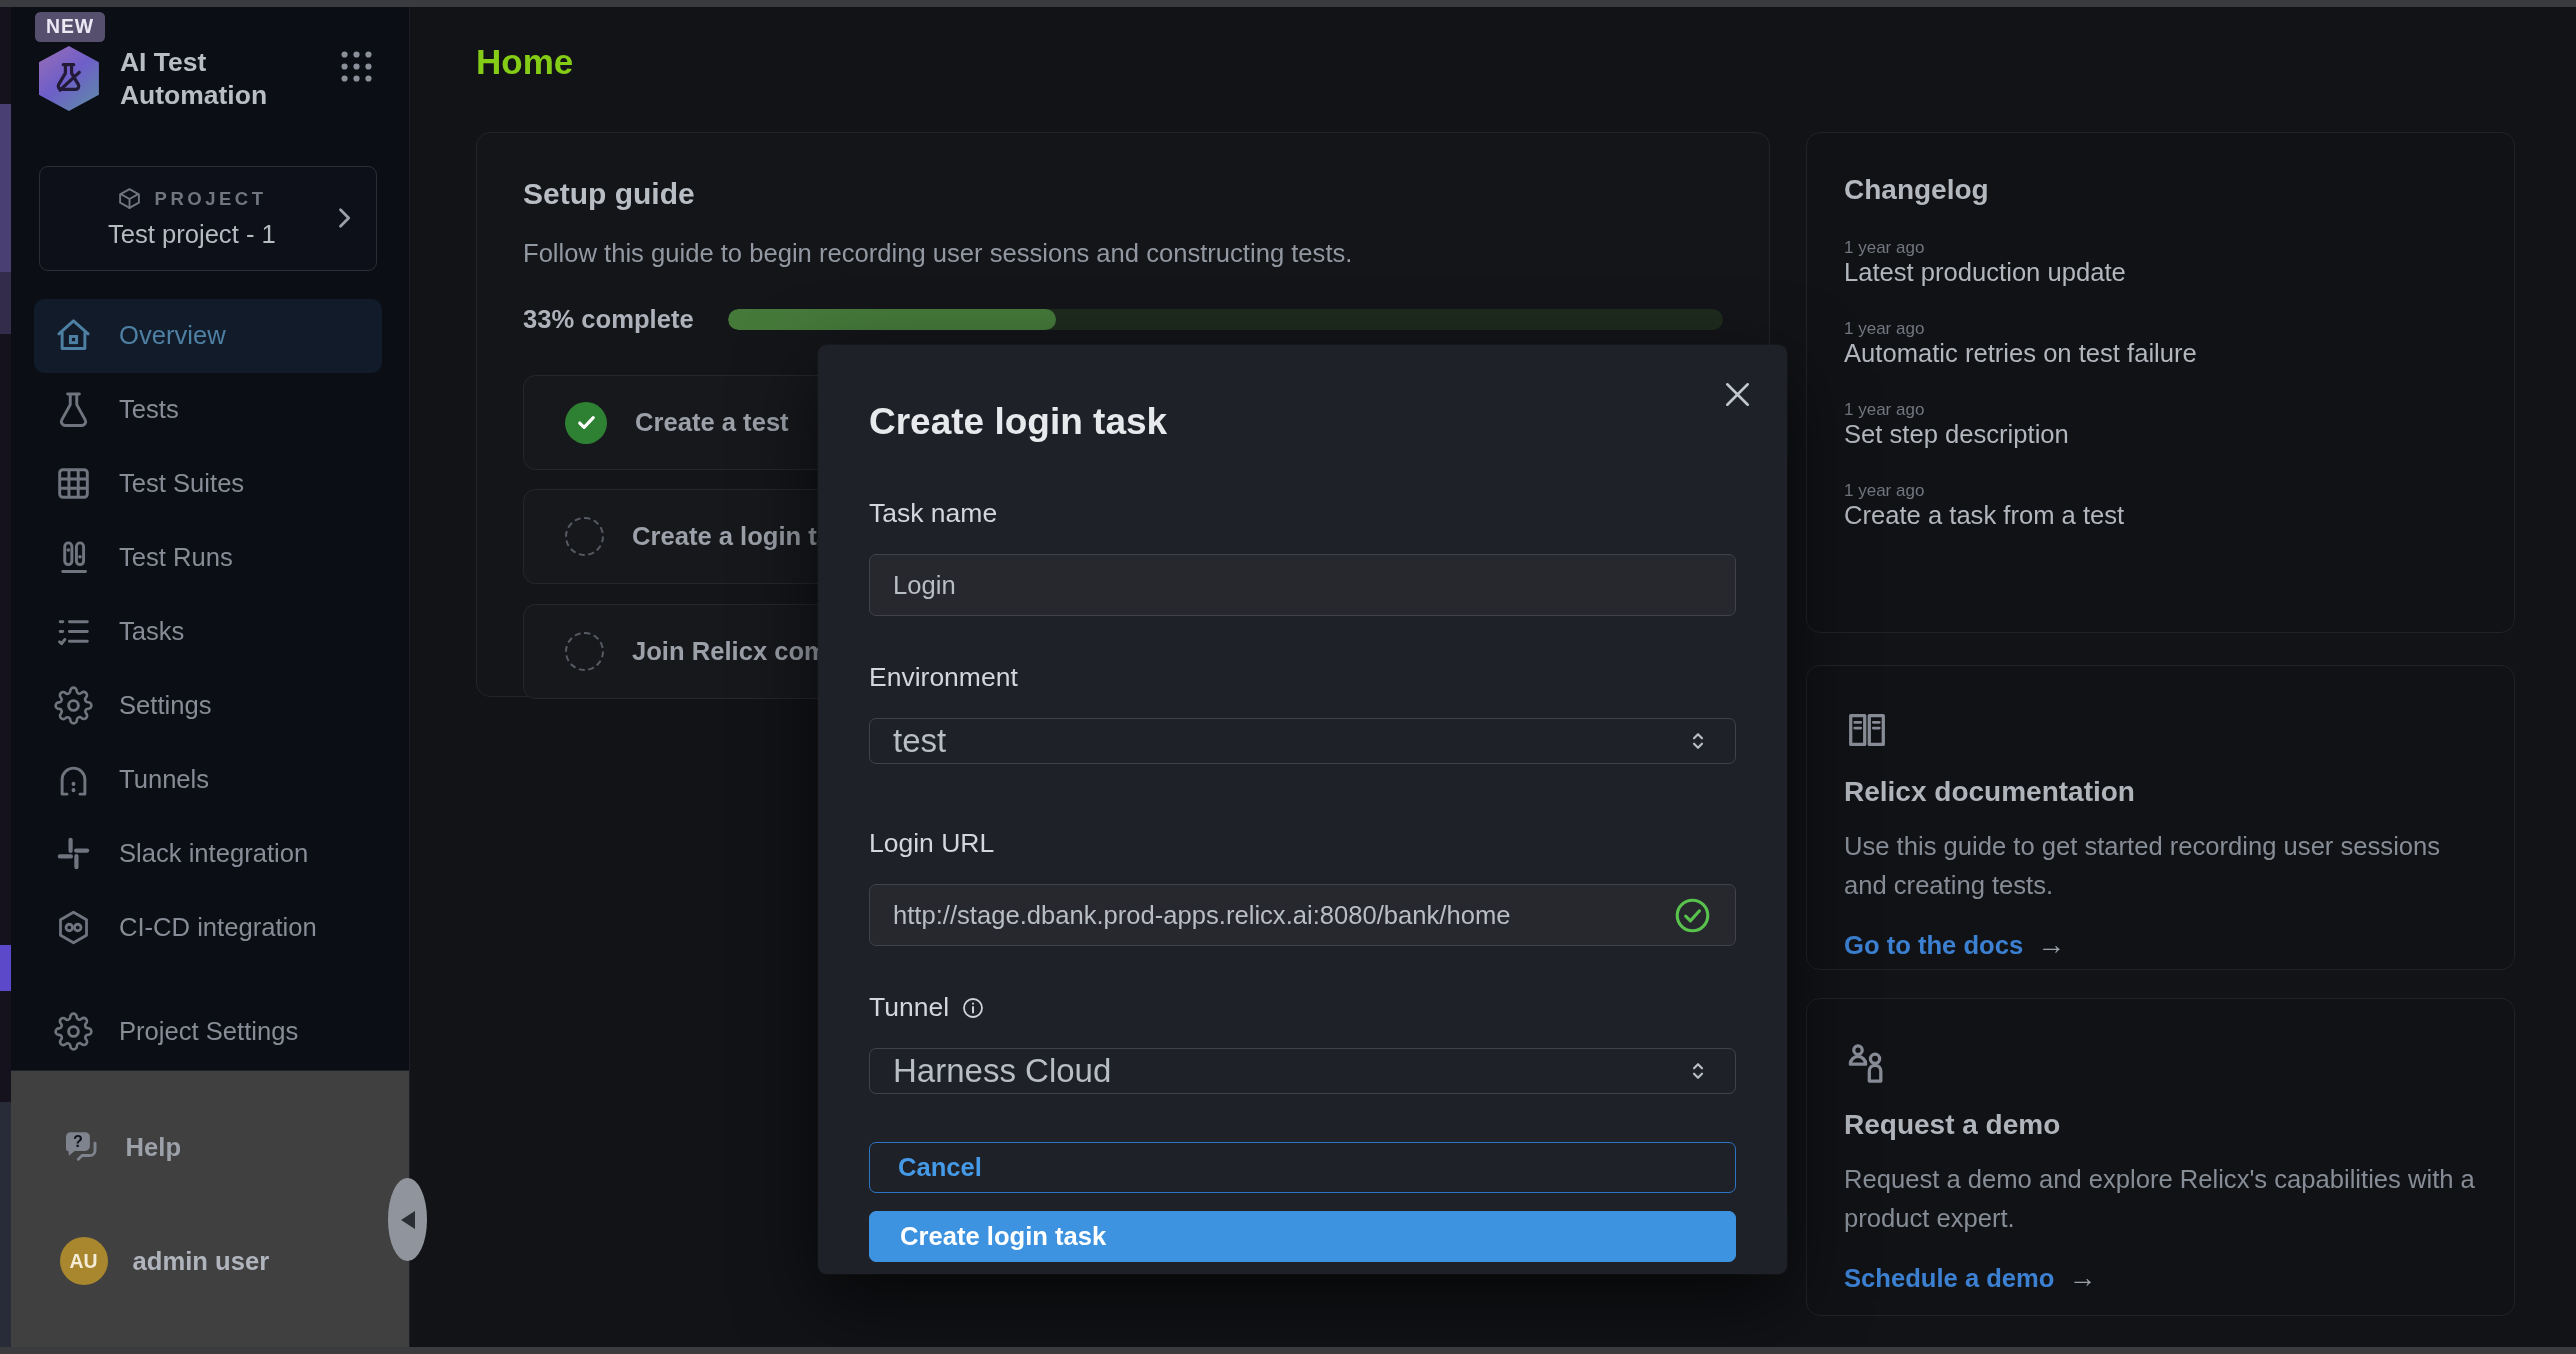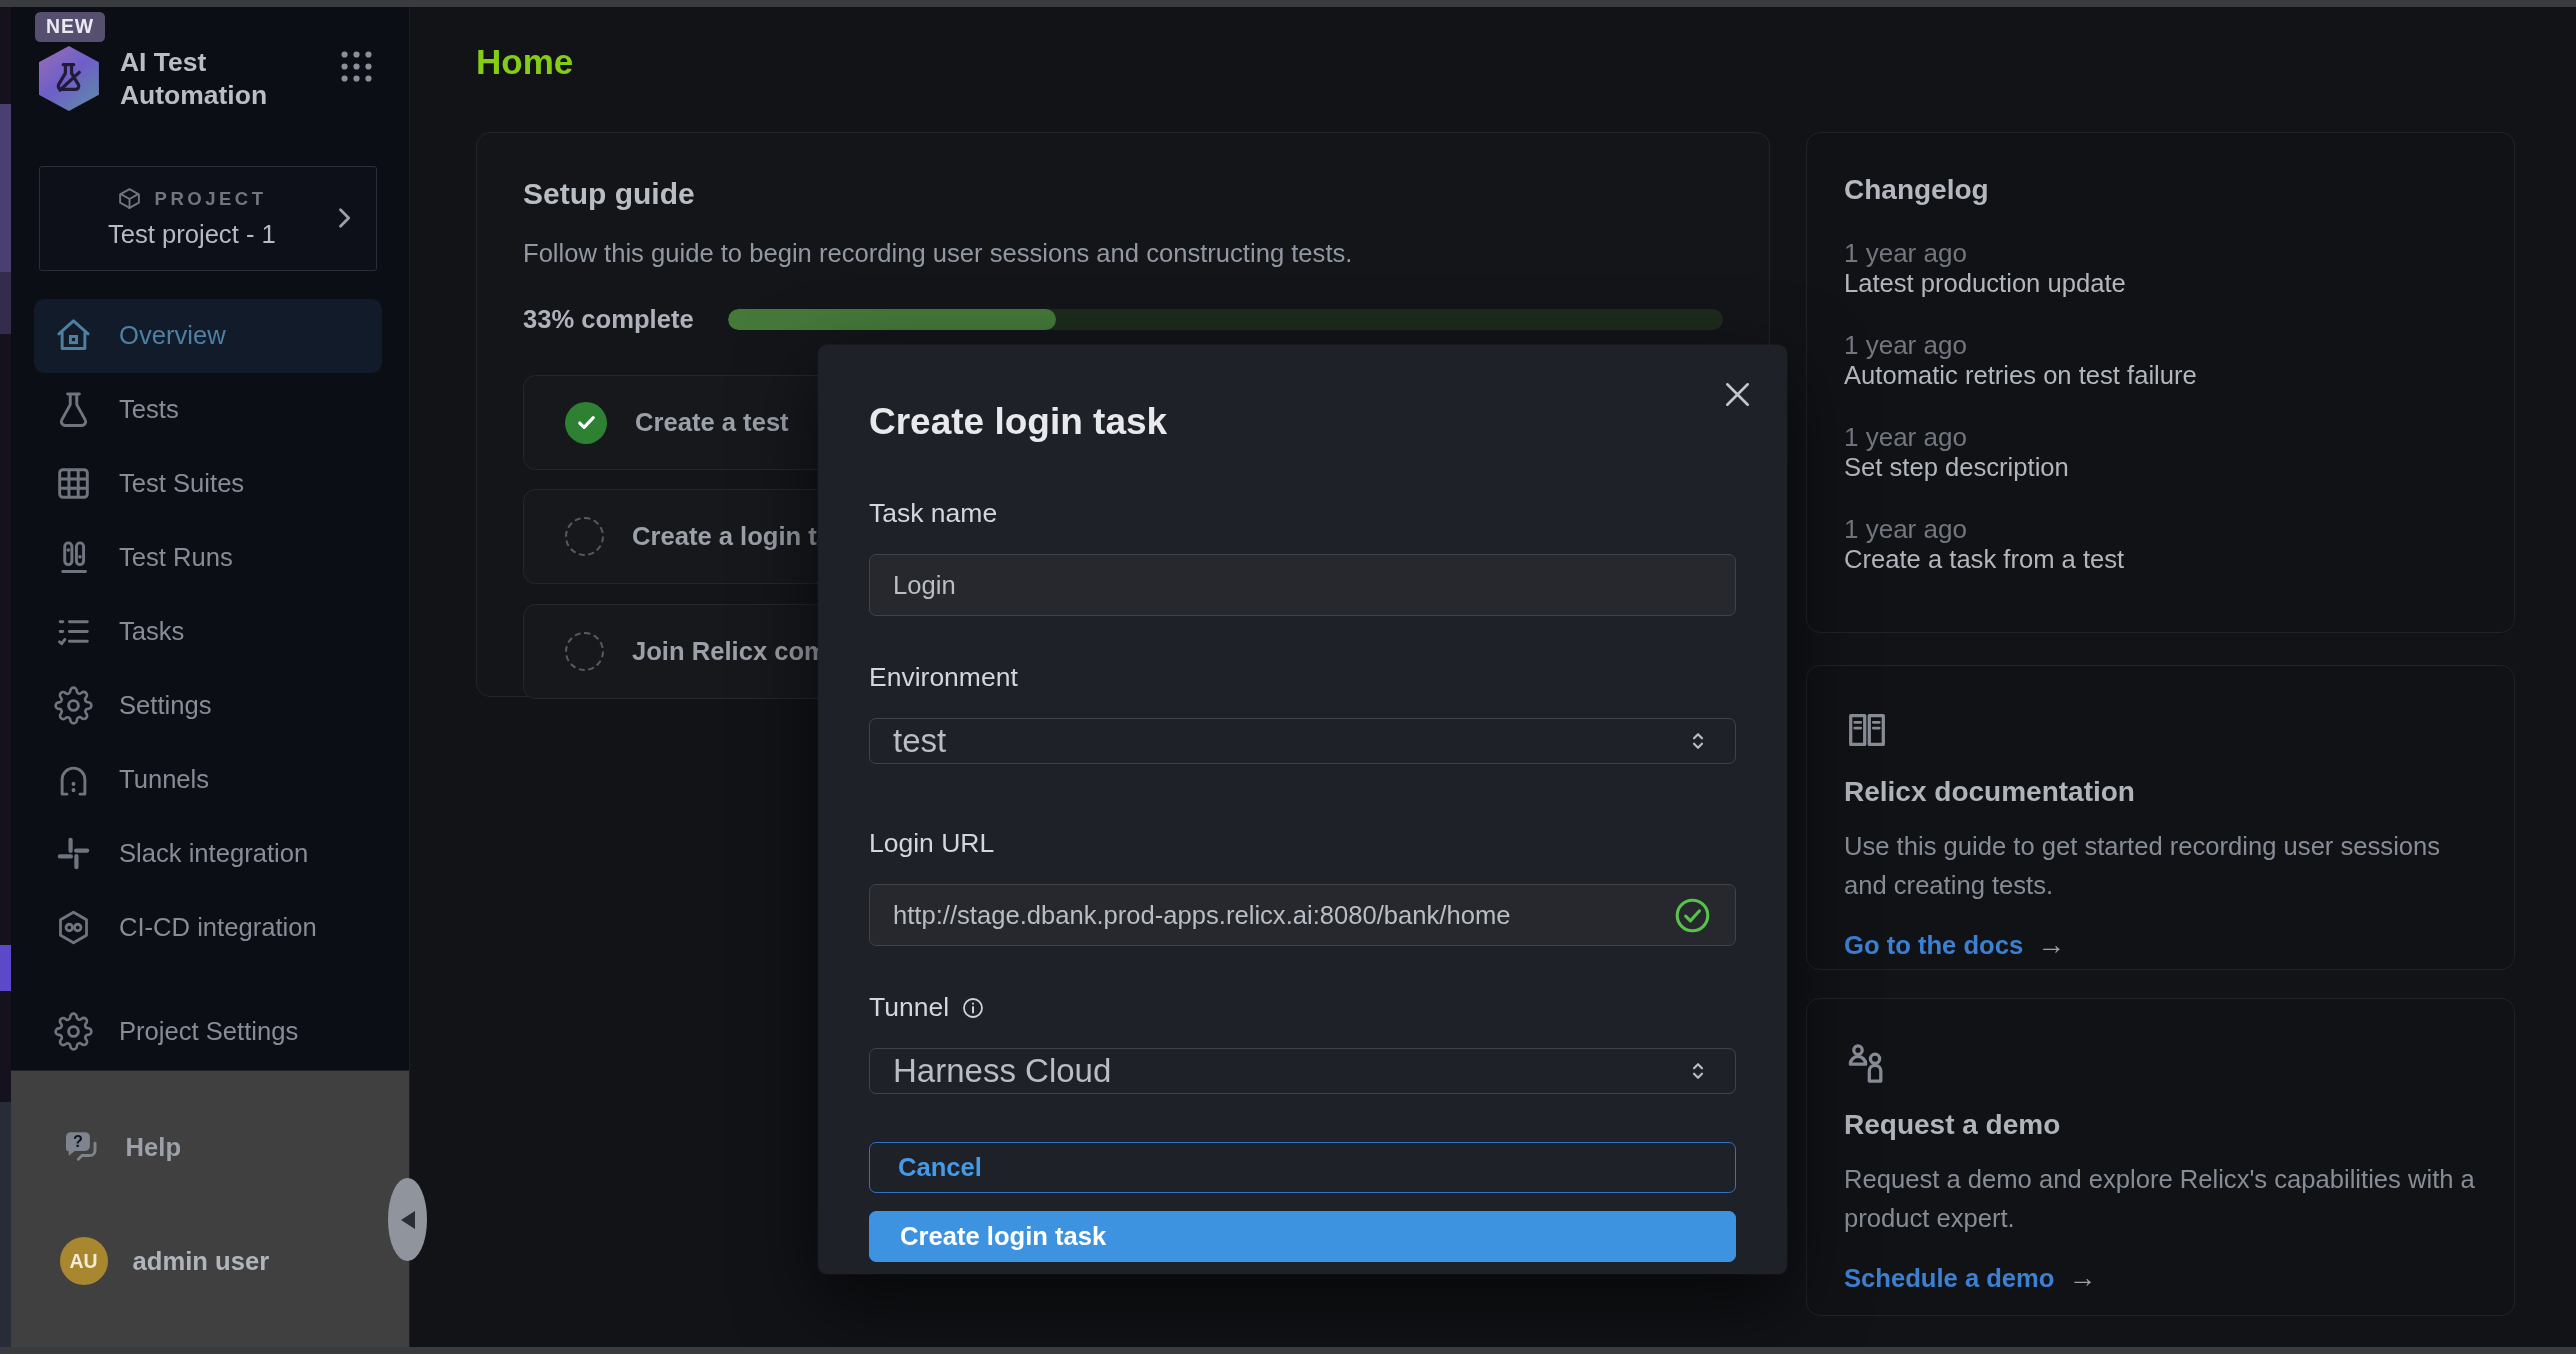--- a/index.html
+++ b/index.html
@@ -43,21 +43,21 @@
     background:linear-gradient(140deg,#9a6fb5 0%,#6e5ec9 48%,#5d90a4 100%);
     clip-path:polygon(50% 0,100% 25%,100% 75%,50% 100%,0 75%,0 25%);
     display:flex; align-items:center; justify-content:center;
   }
   .app-title { font-size:26.5px; font-weight:700; color:#b9bdc6; line-height:1.25; width:189px; }
   .grid9 { margin-left:auto; color:#8a8f99; cursor:pointer; }
 
   .purple-line { height:4.4px; background:#5a50c8; border-radius:2.6px; margin:19.4px 5.3px 0; }
 
   .project-box {
-    position:relative; margin:34px 5.3px 0; border:1.8px solid #2b2e38; border-radius:3px;
+    position:relative; margin:34px 5.3px 0; border:1.8px solid #2b2e38; border-radius:9px;
     background:#0d1018; padding:19.4px 53px 21px 21px; cursor:pointer;
     display:flex; flex-direction:column; align-items:center;
   }
   .proj-label-row { display:flex; align-items:center; gap:12.4px; color:#707580; font-size:18.5px; font-weight:700; letter-spacing:3.5px; }
   .proj-name { font-size:25.6px; color:#b6bac1; margin-top:8.8px; }
   .proj-chev { position:absolute; right:17.7px; top:50%; transform:translateY(-50%); color:#9aa0a8; }
 
   .nav { margin-top:28px; display:flex; flex-direction:column; }
   .nav-item {
     display:flex; align-items:center; gap:25px; height:74px; padding:0 19.4px;
@@ -120,21 +120,21 @@
   }
   .dash-circle { width:39px; height:39px; border:2.6px dashed #565a63; border-radius:50%; flex:0 0 auto; }
 
   
   .card { position:absolute; left:1395px; width:709px; background:#111216; border:1.8px solid #222327; border-radius:14px; padding:41px 37px; }
   .card-changelog { top:125px; height:501px; }
   .card-docs { top:658px; height:305px; }
   .card-demo { top:991px; height:318px; }
   .card-title { font-size:28px; font-weight:700; color:#b4b8bf; }
   .cl-entry { margin-top:32px; }
-  .cl-time { font-size:26px; color:#72767e; }
+  .cl-time { font-size:17px; color:#72767e; }
   .cl-text { font-size:25.6px; color:#b2b6bd; margin-top:0; }
   .card-icon { color:#878c96; }
   .card-head { margin-top:23px; font-size:28px; font-weight:700; color:#b0b4bb; }
   .card-desc { margin-top:19.4px; font-size:25.6px; color:#878d96; line-height:1.5; }
   .card-link { margin-top:25px; display:flex; align-items:center; gap:14px; font-size:25.6px; font-weight:600; color:#3c80d2; cursor:pointer; width:max-content; }
   .card-link .arr { color:#9aa0a8; font-size:28px; }
 
   
   .modal {
     position:absolute; left:818px; top:345px; width:969px; height:929px;

